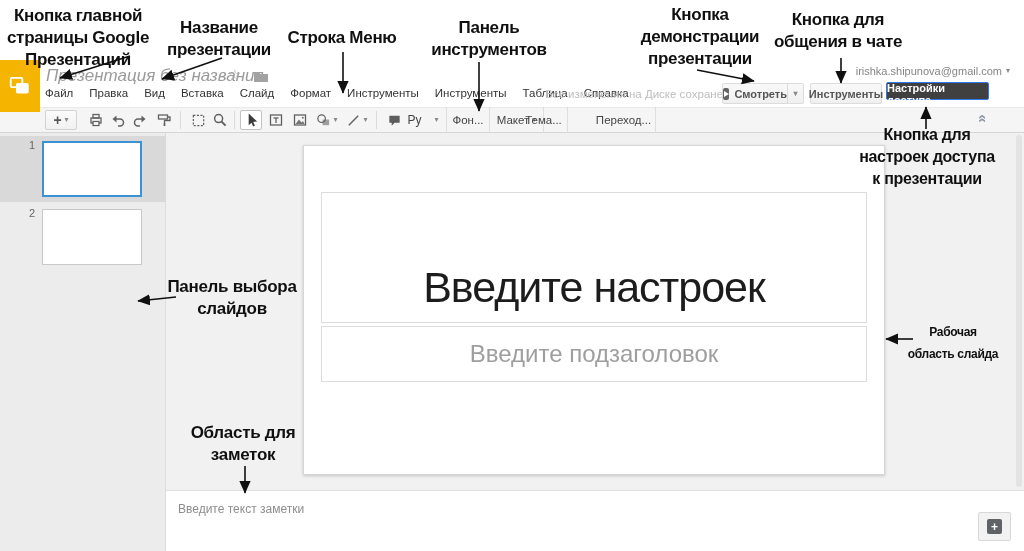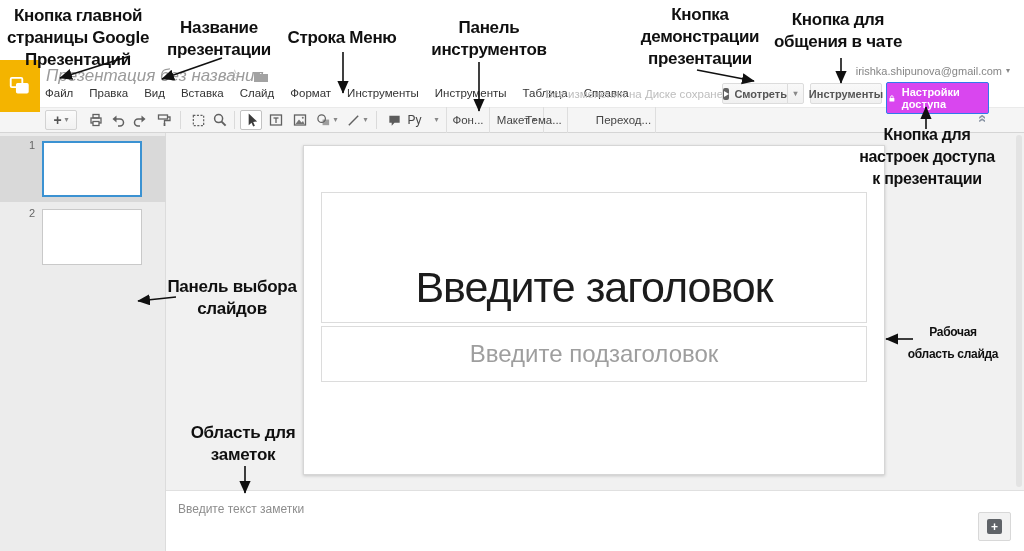--- a/index.html
+++ b/index.html
@@ -40,22 +40,22 @@
   .account { right:14px; top:65px; font-size:11px; color:#858585; display:flex; align-items:center; gap:4px; }
 
   .cbtn {
     position:absolute; display:flex; align-items:center; justify-content:center; gap:5px;
     border:1px solid #dcdcdc; border-radius:2px; background:linear-gradient(#f9f9f9,#f0f0f0);
     font-size:11px; font-weight:bold; color:#555; cursor:default;
   }
   #btn-present { left:722px; top:83px; width:66px; height:21px; border-radius:2px 0 0 2px; }
   #btn-present-caret { left:787px; top:83px; width:17px; height:21px; border-radius:0 2px 2px 0; }
   #btn-comments { left:810px; top:83px; width:72px; height:21px; }
-  #btn-share { left:886px; top:82px; width:103px; height:32px;
-               background:#d946ef; border:1px solid #3079ed; color:#fff; }
+  #btn-share { left:886px; top:82px; width:103px; height:18px;
+               background:#404040; border:1px solid #3079ed; color:#fff;flex-direction:column; }
   .play-ic { width:12px; height:12px; background:#636363; border-radius:2px;
              display:inline-flex; align-items:center; justify-content:center; }
   .play-ic i { display:block; width:0; height:0; border-left:5px solid #fff;
                border-top:3.5px solid transparent; border-bottom:3.5px solid transparent; margin-left:1px;}
   .caret { font-size:8px; color:#888; line-height:1; }
 
   
   .toolbar { left:0; top:107px; width:1024px; height:26px; background:#f5f5f5;
              border-top:1px solid #eaeaea; border-bottom:1px solid #d5d5d5; }
   .tool { position:absolute; top:110px; height:20px; display:flex; align-items:center;
@@ -272,21 +272,21 @@
   </div>
   <span class="collapse">»</span>
 
   <span class="slide-num" id="num-1">1</span>
   <div class="thumb" id="thumb-1"></div>
   <span class="slide-num" id="num-2">2</span>
   <div class="thumb" id="thumb-2"></div>
 
   <div class="abs canvas"></div>
   <div class="ph-box" id="title-box">
-    <span>Введите заголовок</span>
+    <span>Введите настроек</span>
   </div>
   <div class="ph-box" id="subtitle-box">
     <span>Введите подзаголовок</span>
   </div>
 
   <div class="abs notes"></div>
   <div class="abs notes-text">Введите текст заметки</div>
   <div class="abs br-btn">
     <span class="br-ic">+</span>
   </div>

